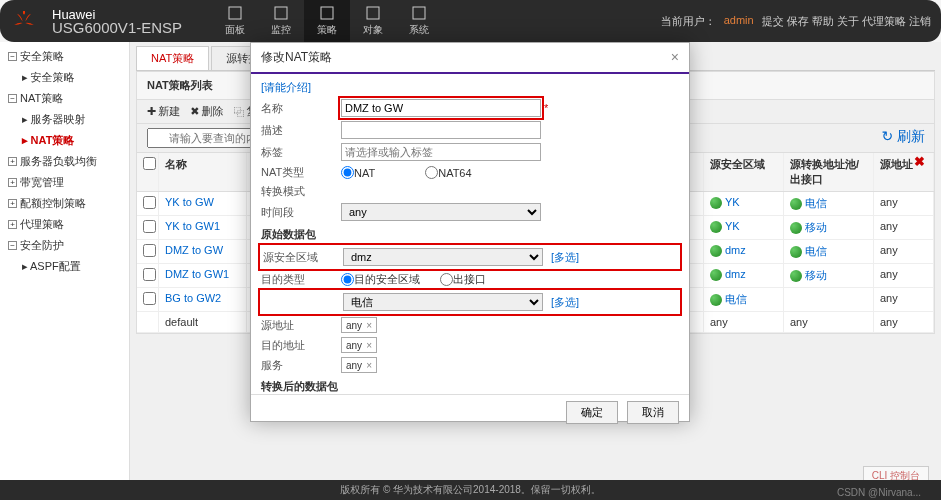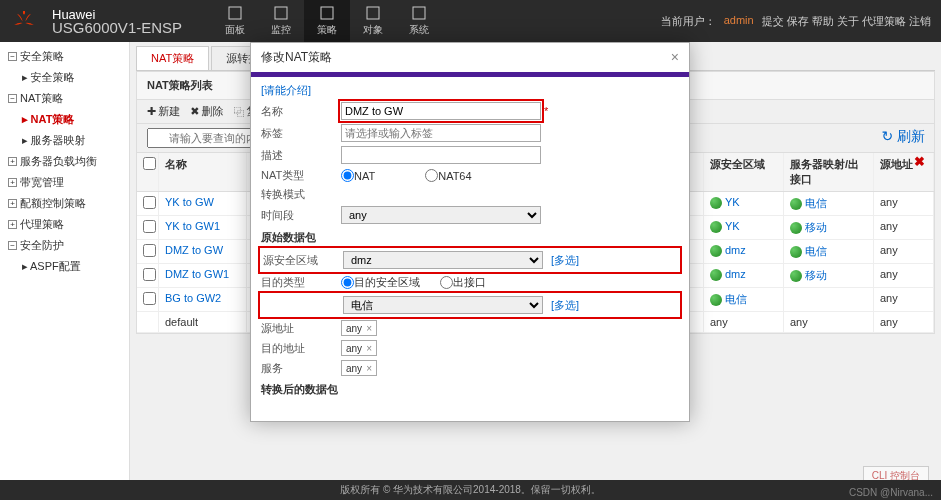--- a/index.html
+++ b/index.html
@@ -1,17 +1,17 @@
 <!DOCTYPE html>
 <html><head>
 <meta charset="utf-8">
 <style>
 * { margin:0; padding:0; box-sizing:border-box; font-family:"Microsoft YaHei",Arial,sans-serif; }
 body { width:941px; height:500px; background:#f5f5f5; overflow:hidden; font-size:11px; color:#333; position:relative; }
-.header { background:#2b2b2b; color:#fff; height:42px; display:flex; align-items:center; }
+.header { background:#2b2b2b; color:#fff; height:42px; display:flex; align-items:center;border-radius:14px; }
 .logo { width:48px; height:42px; display:flex; align-items:center; justify-content:center; }
 .logo svg { width:28px; }
 .brand { margin-left:4px; }
 .brand-top { font-size:13px; line-height:14px; }
 .brand-sub { font-size:15px; color:#ccc; line-height:12px; }
 .topnav { display:flex; margin-left:30px; height:49px; }
 .topnav-item { width:46px; display:flex; flex-direction:column; align-items:center; justify-content:center; font-size:10px; color:#ccc; gap:2px; cursor:pointer; }
 .topnav-item.active { background:#1a1a1a; }
 .topnav-item svg { width:16px; height:16px; }
 .header-right { margin-left:auto; margin-right:10px; font-size:11px; color:#ccc; display:flex; gap:8px; }
@@ -37,37 +37,37 @@
 .th,.td { padding:4px 6px; border-right:1px solid #eee; font-size:11px; }
 .thc1{width:22px} .thc2{width:88px} .thc3{flex:1}
 .thr1{width:80px} .thr2{width:90px} .thr3{width:60px}
 .table-row { display:flex; border-bottom:1px solid #eee; }
 .table-row .td a { color:#06c; cursor:pointer; }
 .globe { display:inline-block; width:12px; height:12px; border-radius:50%; background:radial-gradient(circle at 30% 30%, #6c6, #282); vertical-align:middle; margin-right:3px; }
 .pager { margin:160px 6px 6px; padding:6px 10px; border:1px solid #ddd; background:#fff; display:flex; align-items:center; gap:8px; font-size:11px; }
 .footer { position:absolute; bottom:0; left:0; right:0; background:#2b2b2b; color:#aaa; text-align:center; font-size:10px; padding:3px; }
 
 .mask { position:absolute; top:42px; left:250px; width:440px; height:380px; background:#fff; border:1px solid #aaa; box-shadow:0 0 20px rgba(0,0,0,.3); z-index:10; }
-.modal-head { padding:6px 10px; border-bottom:5px solid #4c1d95; display:flex; justify-content:space-between; font-size:12px; }
+.modal-head { padding:6px 10px; border-bottom:2px solid #4c1d95; display:flex; justify-content:space-between; font-size:12px; }
 .modal-close { cursor:pointer; font-size:14px; color:#888; }
 .modal-body { padding:6px 10px; height:320px; overflow:auto; position:relative; }
 .link { color:#06c; cursor:pointer; }
 .form-row { display:flex; align-items:center; margin:4px 0; font-size:11px; }
 .form-row label { width:80px; color:#555; }
 .form-row input[type=text], .form-row select { width:200px; padding:1px 3px; font-size:11px; border:1px solid #aaa; height:18px; }
 .hl { outline:2px solid #d00; outline-offset:1px; }
 .section { font-weight:bold; margin:6px 0 2px; }
 .tag-box { display:inline-flex; align-items:center; border:1px solid #aaa; padding:0 4px; font-size:10px; height:16px; margin-right:4px; }
 .tag-box .x { margin-left:4px; cursor:pointer; color:#888; }
 .modal-foot { padding:6px 10px; text-align:right; border-top:1px solid #ddd; }
 .btn { padding:3px 14px; border:1px solid #aaa; background:#f3f3f3; font-size:11px; cursor:pointer; margin-left:6px; }
 .refresh { position:absolute; top:86px; right:16px; color:#06c; font-size:14px; cursor:pointer; }
 .delete-x { position:absolute; top:112px; right:16px; color:#c00; font-size:13px; cursor:pointer; font-weight:bold; }
 .cli { position:absolute; bottom:14px; right:12px; border:1px solid #ccc; padding:2px 8px; font-size:10px; background:#f8f8f8; color:#c66; }
-.wm { position:absolute; bottom:2px; right:8px; color:#bbb; font-size:10px; opacity:.6; }
+.wm { position:absolute; bottom:2px; right:20px; color:#bbb; font-size:10px; opacity:.6; }
 </style>
 </head>
 <body>
 
 <div class="header">
   <div class="logo">
     <svg viewBox="0 0 40 30">
         <g fill="#e30">
           <path d="M18 15 Q14 8 10 4 Q16 6 18 15"></path>
           <path d="M22 15 Q26 8 30 4 Q24 6 22 15"></path>
@@ -118,22 +118,22 @@
     <span class="admin">admin</span>
     <span id="hlinks"><span>提交</span> <span>保存</span> <span>帮助</span> <span>关于</span> <span>代理策略</span> <span>注销</span></span>
   </div>
 </div>
 
 <div class="main">
   <div class="sidebar" id="sidebar">
       <div class="tree-item"><span class="tree-toggle">−</span> 安全策略</div>
       <div class="tree-item lv1">▸ 安全策略</div>
       <div class="tree-item"><span class="tree-toggle">−</span> NAT策略</div>
+      <div class="tree-item lv1">▸ 服务器映射</div>
       <div class="tree-item lv1 active">▸ NAT策略</div>
-      <div class="tree-item lv1">▸ 服务器映射</div>
       <div class="tree-item"><span class="tree-toggle">+</span> 服务器负载均衡</div>
       <div class="tree-item"><span class="tree-toggle">+</span> 带宽管理</div>
       <div class="tree-item"><span class="tree-toggle">+</span> 配额控制策略</div>
       <div class="tree-item"><span class="tree-toggle">+</span> 代理策略</div>
       <div class="tree-item"><span class="tree-toggle">−</span> 安全防护</div>
       <div class="tree-item lv1">▸ ASPF配置</div>
     </div>
   <div class="content">
     <div class="tabs" id="tabs">
         <div class="tab active">NAT策略</div>
@@ -150,21 +150,21 @@
       <input class="search-input" placeholder="请输入要查询的内容" style="">
     </div>
     <span class="refresh">↻ <span>刷新</span></span>
     <span class="delete-x">✖</span>
     <div class="table">
       <div class="table-head">
         <div class="th thc1"><input type="checkbox" style=""></div>
         <div class="th thc2">名称</div>
         <div class="th thc3">描</div>
         <div class="th thr1">源安全区域</div>
-        <div class="th thr2">服务器映射/出接口</div>
+        <div class="th thr2">源转换地址池/出接口</div>
         <div class="th thr3">源地址</div>
       </div>
       <div id="tbody">
           <div class="table-row">
             <div class="td thc1"><input type="checkbox" style=""></div>
             <div class="td thc2"><a>YK to GW</a></div>
             <div class="td thc3"></div>
             <div class="td thr1"><span class="globe"></span><a>YK</a></div>
             <div class="td thr2"><span class="globe"></span><a>电信</a></div>
             <div class="td thr3">any</div>
@@ -232,26 +232,26 @@
     <span class="modal-close">×</span>
   </div>
   <div class="modal-body">
     <span class="link">[请能介绍]</span>
     <div class="form-row">
         <label>名称</label>
       <input type="text" class="hl" value="DMZ to GW" style="">
       <span style="color:#c00;margin-left:3px">*</span>
       </div>
     <div class="form-row">
+        <label>描述</label>
+        <input type="text" style="">
+      </div>
+    <div class="form-row">
         <label>标签</label>
         <input type="text" placeholder="请选择或输入标签" style="">
-      </div>
-    <div class="form-row">
-        <label>描述</label>
-        <input type="text" style="">
       </div>
     <div class="form-row">
         <label>NAT类型</label>
       <input type="radio" checked="" style=""> 
         <span>NAT</span>
       <input type="radio" style="margin-left: 50px;"> 
         <span>NAT64</span>
       </div>
     <div class="form-row">
         <label>转换模式</label>
@@ -297,17 +297,21 @@
         <span class="tag-box">
           <span>any</span>
           <span class="x">×</span>
         </span>
       </div>
     <div class="section">转换后的数据包</div>
     
     
     
   </div>
+  <div class="modal-foot">
+    <button class="btn">确定</button>
+    <button class="btn">取消</button>
+  </div>
 </div>
 
 <div class="cli">CLI 控制台</div>
 <div class="footer">版权所有 © 华为技术有限公司2014-2018。保留一切权利。</div>
 <div class="wm">CSDN @Nirvana...</div>
 
 </body></html>

